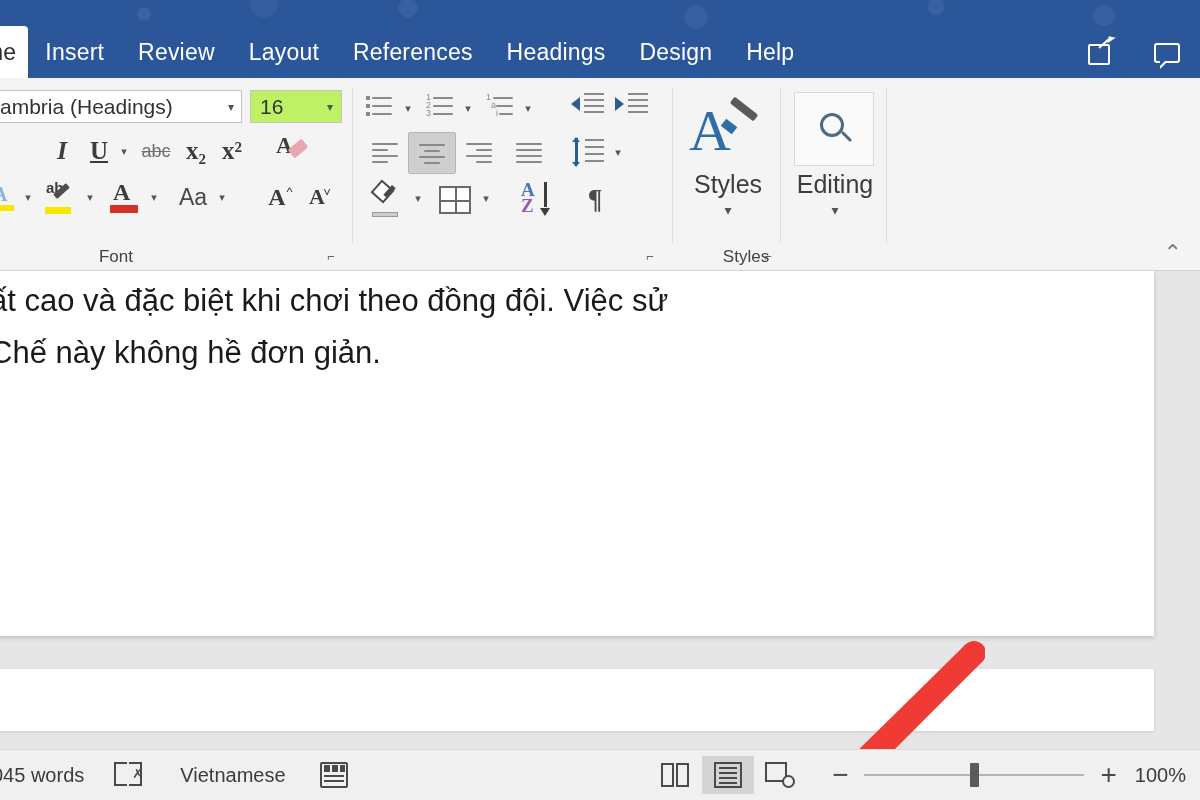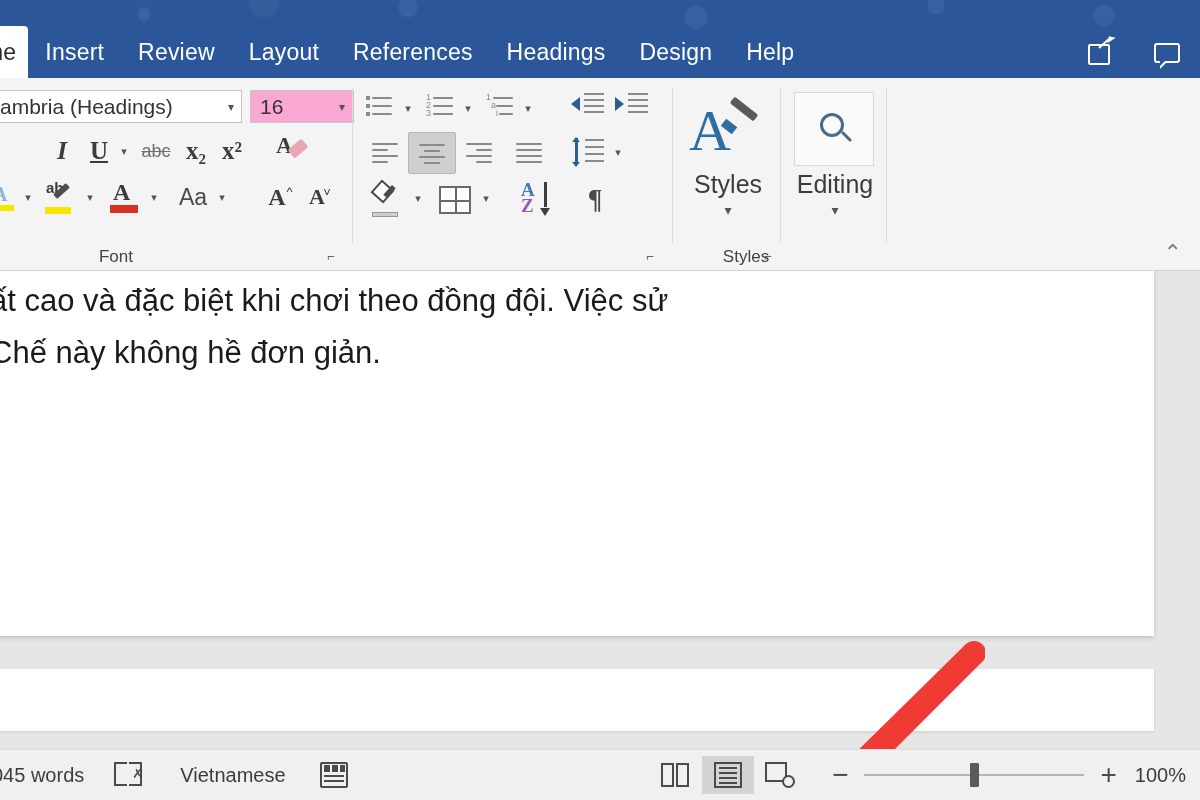--- a/index.html
+++ b/index.html
@@ -127,22 +127,22 @@
     width: 250px; height: 33px;
     background: #fff; border: 1px solid #c4c4c4;
     display: flex; align-items: center;
   }
   .fontbox span {
     font-size: 21px; color: #333; padding-left: 7px; white-space: nowrap;
   }
   .fontbox .cv { margin-left: auto; padding-right: 7px; font-size: 12px; color: #555; }
   .sizebox {
     position: absolute; left: 250px; top: 12px;
-    width: 104px; height: 33px;
-    background: #f9a8d4; border: 1px solid #c4c4c4;
+    width: 92px; height: 33px;
+    background: #bef264; border: 1px solid #c4c4c4;
     display: flex; align-items: center;
   }
   .sizebox span { font-size: 21px; color: #333; padding-left: 9px; }
   .sizebox .cv { margin-left: auto; padding-right: 8px; font-size: 12px; color: #555; }
 
   .btn {
     position: absolute;
     display: flex; align-items: center; justify-content: center;
     color: #3c3c3c;
     cursor: default;

